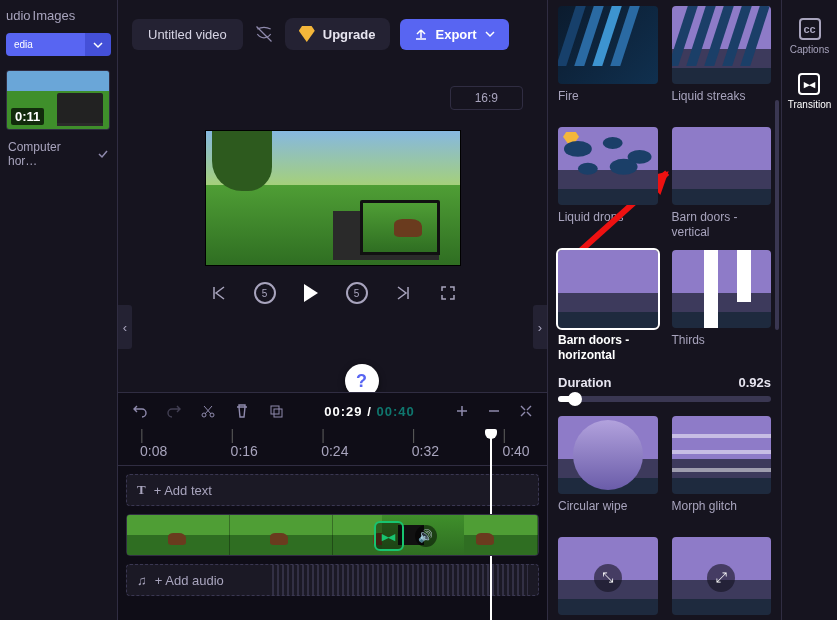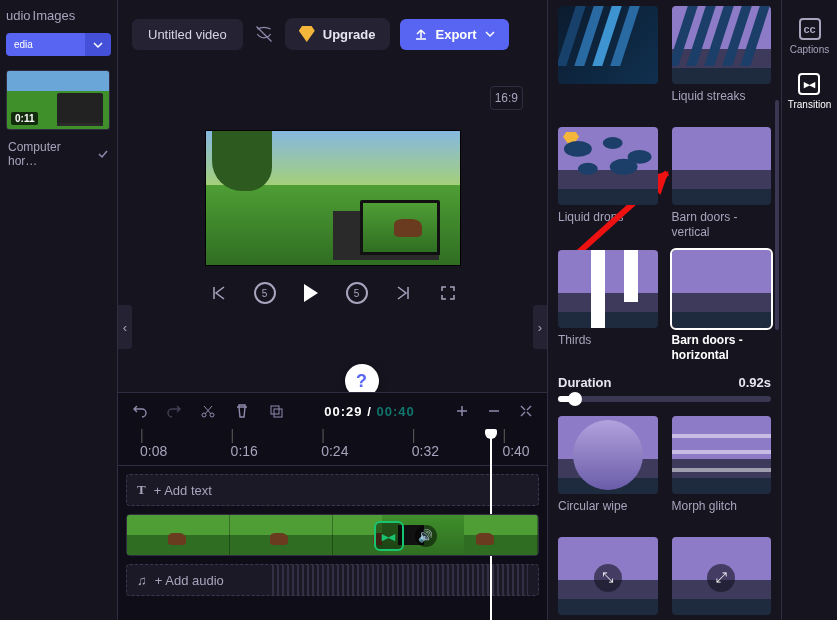--- a/index.html
+++ b/index.html
@@ -83,21 +83,21 @@
     background: #222;
     border-radius: 2px 2px 0 0;
     box-shadow: 0 3px 0 0 #2b2b2b;
   }
   .media-thumb .dur {
     position: absolute;
     left: 4px;
     bottom: 4px;
     background: rgba(0,0,0,.7);
     color: #fff;
-    font-size: 10px;
+    font-size: 13px;
     padding: 1px 4px;
     border-radius: 2px;
     font-weight: 600;
   }
   .media-caption-row {
     display: flex;
     align-items: center;
     justify-content: space-between;
     padding: 4px 8px;
     color: var(--text-dim);
@@ -153,21 +153,21 @@
     gap: 8px;
     background: var(--accent);
     color: #fff;
     padding: 8px 14px;
     border-radius: 6px;
     font-weight: 600;
   }
   .aspect-badge {
     margin-left: auto;
     border: 1px solid var(--border);
-    padding: 4px 4px;
+    padding: 4px 24px;
     border-radius: 4px;
     color: var(--text-dim);
     font-size: 12px;
     margin-top: 30px;
     margin-right: 10px;
   }
   .stage-wrap {
     flex: 1;
     display: flex;
     flex-direction: column;
@@ -547,20 +547,21 @@
   <div class="trans-grid">
     <div class="tcard">
       <div class="tthumb dark-thumb">
         <div class="strokes">
             <i style="left:8px;background:#17406b"></i>
             <i style="left:26px;background:#2a6aa3"></i>
             <i style="left:44px;background:#3d94d0"></i>
             <i style="left:62px;background:#2a6aa3"></i>
           </div>
       </div>
+      <div class="tlabel">Fire</div>
     </div>
     <div class="tcard">
       <div class="tthumb">
         <div class="strokes">
             <i style="left:6px"></i>
             <i style="left:24px"></i>
             <i style="left:42px"></i>
             <i style="left:60px"></i>
             <i style="left:78px"></i>
           </div>
@@ -580,28 +581,28 @@
           </svg>
       </div>
       <div class="tlabel">Liquid drops</div>
     </div>
     <div class="tcard">
       <div class="tthumb"></div>
       <div class="tlabel">Barn doors - vertical</div>
     </div>
 
     <div class="tcard">
-      <div class="tthumb thirds"></div>
-      <div class="tlabel">Thirds</div>
-    </div>
-    <div class="tcard">
       <div class="tthumb selected"></div>
       <div class="tlabel sel">
         <span>Barn doors -</span><br><span>horizontal</span>
       </div>
+    </div>
+    <div class="tcard">
+      <div class="tthumb thirds"></div>
+      <div class="tlabel">Thirds</div>
     </div>
   </div>
 
   <div class="duration-row">
     <span style="font-weight:600">Duration</span>
     <span style="font-weight:600">0.92s</span>
   </div>
   <div class="dur-slider">
     <div class="fill"></div>
       <div class="knob"></div>

